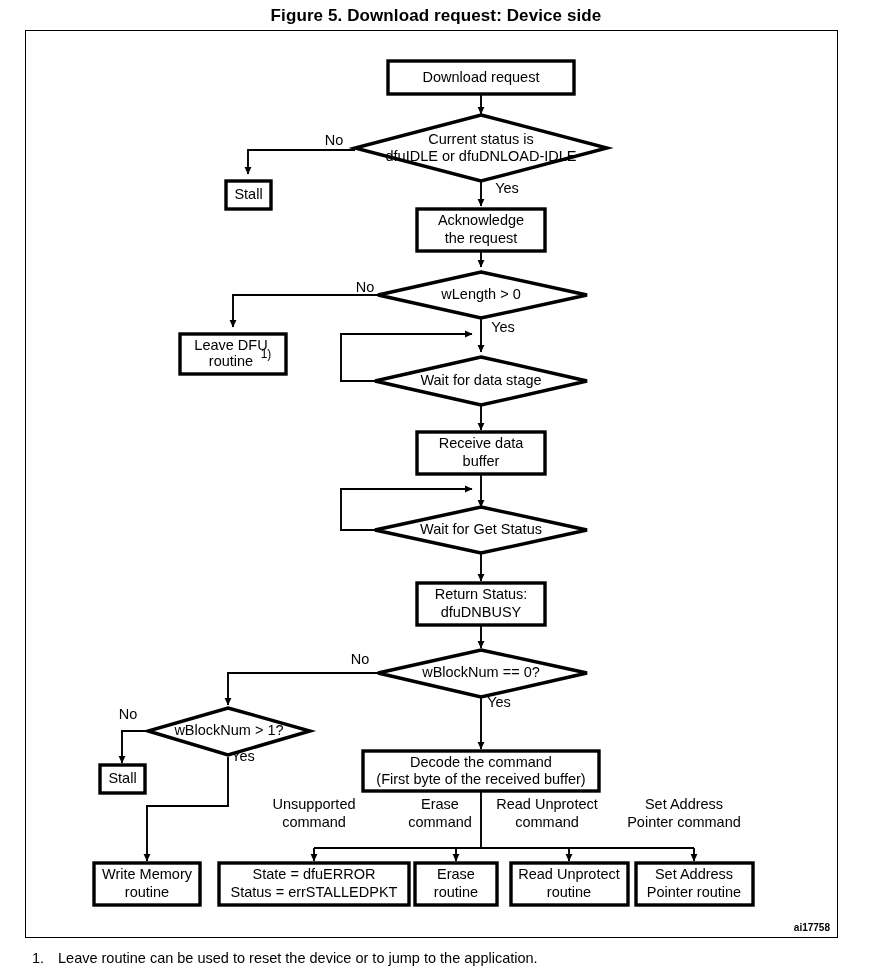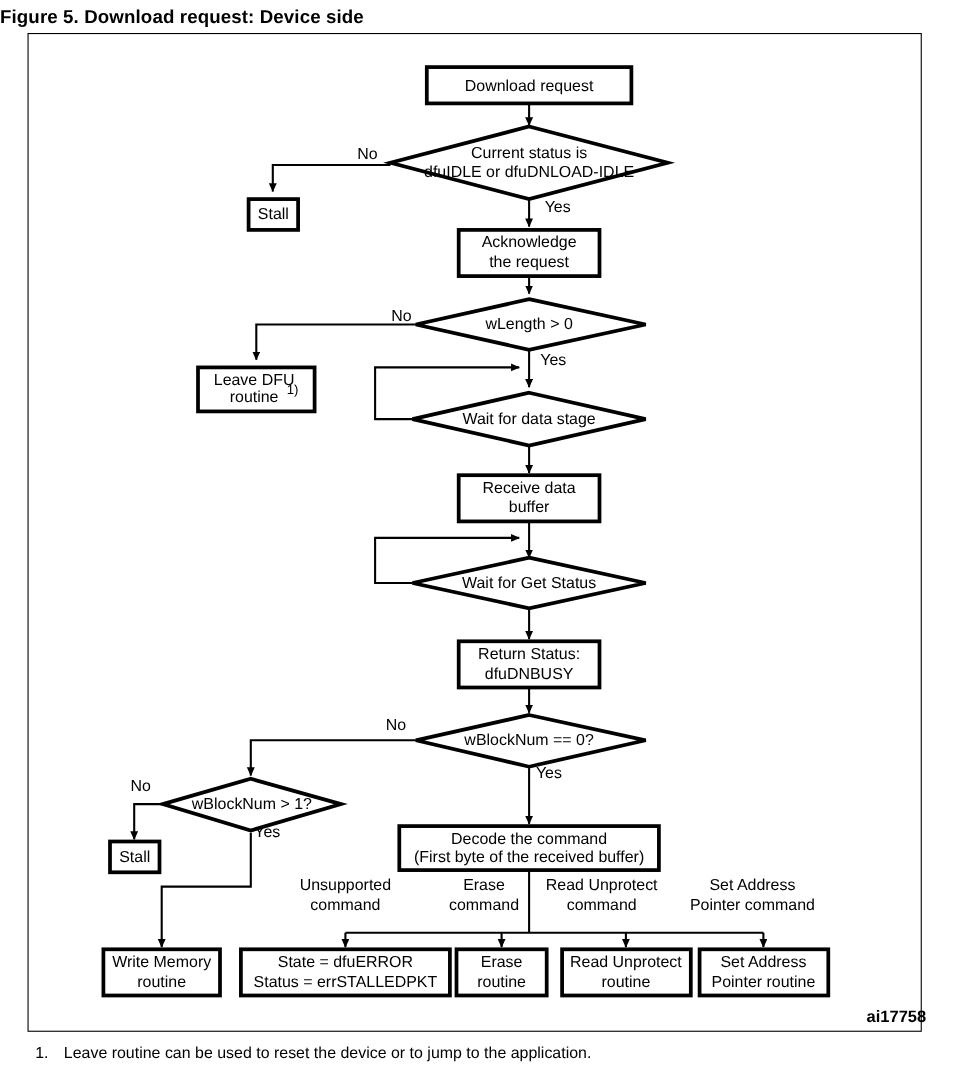--- a/index.html
+++ b/index.html
@@ -6,20 +6,21 @@
   body{
     width:872px;height:977px;
     font-family:"Liberation Sans","DejaVu Sans",sans-serif;
     color:#000;
     position:relative;
     overflow:hidden;
   }
   #figure-title{
     position:absolute;
     left:0;top:6px;width:872px;
+    text-align:center;
     font-size:17px;
     font-weight:bold;
     letter-spacing:0.1px;
   }
   #diagram-frame{
     position:absolute;
     left:25px;top:30px;
     width:813px;height:908px;
     border:1.5px solid #000;
     box-sizing:border-box;
@@ -33,22 +34,22 @@
   }
   #flow-svg text{font-family:"Liberation Sans","DejaVu Sans",sans-serif;fill:#000;}
   .nodebox{fill:#ffffff;stroke:#000000;stroke-width:3.4;}
   .diamond{fill:#ffffff;stroke:#000000;stroke-width:3.4;stroke-linejoin:miter;}
   .conn{stroke:#000000;stroke-width:1.9;fill:none;}
   .lbl-node{font-size:14.5px;text-anchor:middle;dominant-baseline:middle;}
   .lbl-edge{font-size:14.5px;text-anchor:middle;dominant-baseline:middle;}
   .lbl-sup{font-size:12px;text-anchor:middle;}
   #ai-code{
     position:absolute;
-    right:30px;bottom:44px;
-    font-size:15px;
+    right:42px;bottom:44px;
+    font-size:10px;
     font-weight:bold;
   }
   #footnote{
     position:absolute;
     left:32px;top:950px;
     width:820px;
     font-size:14.5px;
   }
   #footnote .fn-num{display:inline-block;width:26px;}
 </style>

